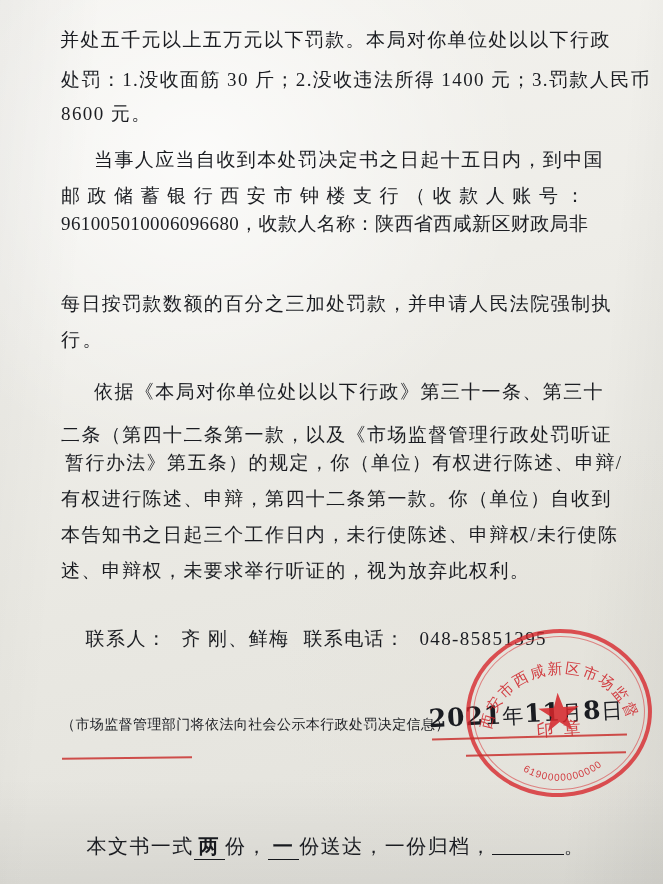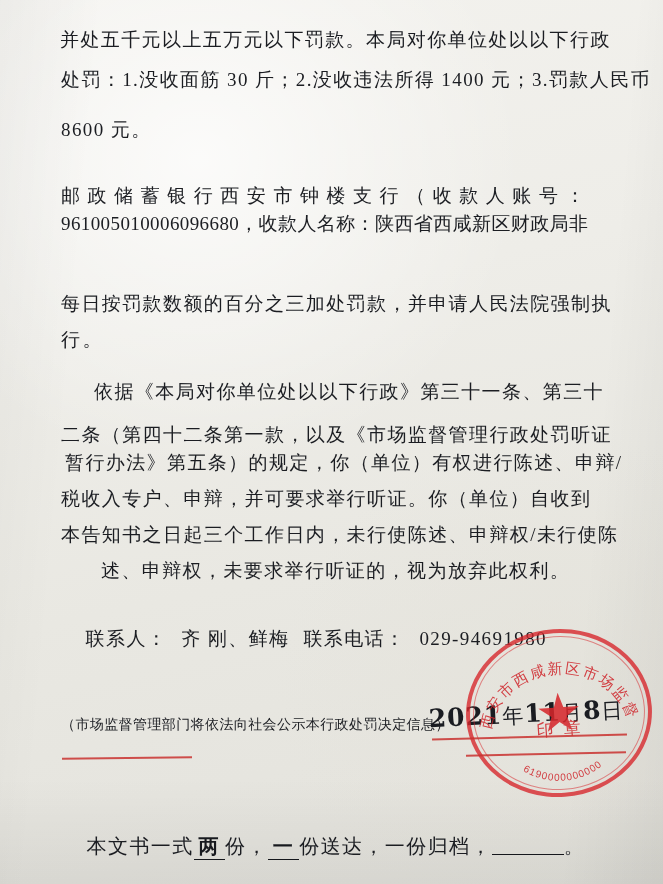--- a/index.html
+++ b/index.html
@@ -49,37 +49,37 @@
   }
   .ls-wide { letter-spacing: 2.6px; }
   .ls-mid  { letter-spacing: 1.4px; }
   .ls-narrow { letter-spacing: 0.4px; }
 
   
   #l-top { left: 60px; top: 30px; }
 
   
   #p1-l2 { left: 61px; top: 70px; }
-  #p1-l3 { left: 61px; top: 120px; }
+  #p1-l3 { left: 61px; top: 104px; }
 
   
   #p2-l1 { left: 94px; top: 150px; }
   #p2-l2 { left: 61px; top: 186px; text-align: center; }
   #p2-l3 { left: 61px; top: 214px; }
   #p2-l4 { left: 61px; top: 258px; }
   #p2-l5 { left: 61px; top: 294px; }
   #p2-l6 { left: 61px; top: 330px; }
 
   
   #p3-l1 { left: 94px; top: 382px; }
   #p3-l2 { left: 61px; top: 425px; }
   #p3-l3 { left: 65px; top: 453px; }
   #p3-l4 { left: 61px; top: 489px; }
   #p3-l5 { left: 61px; top: 525px; }
-  #p3-l6 { left: 61px; top: 561px; margin-left: 40px; }
+  #p3-l6 { left: 61px; top: 561px; }
 
   
   #contact { left: 61px; top: 610px; }
   #contact .gap { display: inline-block; width: 14px; }
 
   
   #note { left: 61px; top: 718px; font-size: 14px; }
 
   
   #footer-line { left: 61px; top: 816px; font-size: 20px; }
@@ -202,34 +202,35 @@
 </head>
 <body>
 
 <div id="page">
 
   <div class="txt body-line ls-mid" id="l-top">并处五千元以上五万元以下罚款。本局对你单位处以以下行政</div>
 
   <div class="txt body-line ls-mid" id="p1-l2">处罚：1.没收面筋 30 斤；2.没收违法所得 1400 元；3.罚款人民币</div>
   <div class="txt body-line ls-mid" id="p1-l3">8600 元。</div>
 
+  <div class="txt body-line ls-mid" id="p2-l1">当事人应当自收到本处罚决定书之日起十五日内，到中国</div>
   <div class="txt body-line ls-mid" id="p2-l2">邮 政 储 蓄 银 行 西 安 市 钟 楼 支 行 （ 收 款 人 账 号 ：</div>
   <div class="txt body-line ls-narrow" id="p2-l3">961005010006096680，收款人名称：陕西省西咸新区财政局非</div>
   <div class="txt body-line ls-mid" id="p2-l5">每日按罚款数额的百分之三加处罚款，并申请人民法院强制执</div>
   <div class="txt body-line ls-wide" id="p2-l6">行。</div>
 
   <div class="txt body-line ls-mid" id="p3-l1">依据《本局对你单位处以以下行政》第三十一条、第三十</div>
   <div class="txt body-line ls-mid" id="p3-l2">二条（第四十二条第一款，以及《市场监督管理行政处罚听证</div>
   <div class="txt body-line ls-mid" id="p3-l3">暂行办法》第五条）的规定，你（单位）有权进行陈述、申辩/</div>
-  <div class="txt body-line ls-mid" id="p3-l4">税收入专户、申辩，并可要求举行听证。你（单位）自收到</div>
+  <div class="txt body-line ls-mid" id="p3-l4">有权进行陈述、申辩，第四十二条第一款。你（单位）自收到</div>
   <div class="txt body-line ls-mid" id="p3-l5">本告知书之日起三个工作日内，未行使陈述、申辩权/未行使陈</div>
   <div class="txt body-line ls-mid" id="p3-l6">述、申辩权，未要求举行听证的，视为放弃此权利。</div>
 
   <div class="txt body-line ls-mid" id="contact">
-    <span>联系人：</span><span class="gap"></span><span>齐 刚、鲜梅</span><span class="gap"></span><span>联系电话：</span><span class="gap"></span><span>029-94691980</span>
+    <span>联系人：</span><span class="gap"></span><span>齐 刚、鲜梅</span><span class="gap"></span><span>联系电话：</span><span class="gap"></span><span>048-85851395</span>
   </div>
 
   <div id="hand-date">
     <span class="big">2021</span><span>年</span><span class="big">11</span><span>月</span><span class="big">8</span><span>日</span>
   </div>
 
   <div id="stamp">
     <div class="ring"></div>
     <div class="ring2"></div>
     <svg class="arc" viewBox="0 0 186 168">

